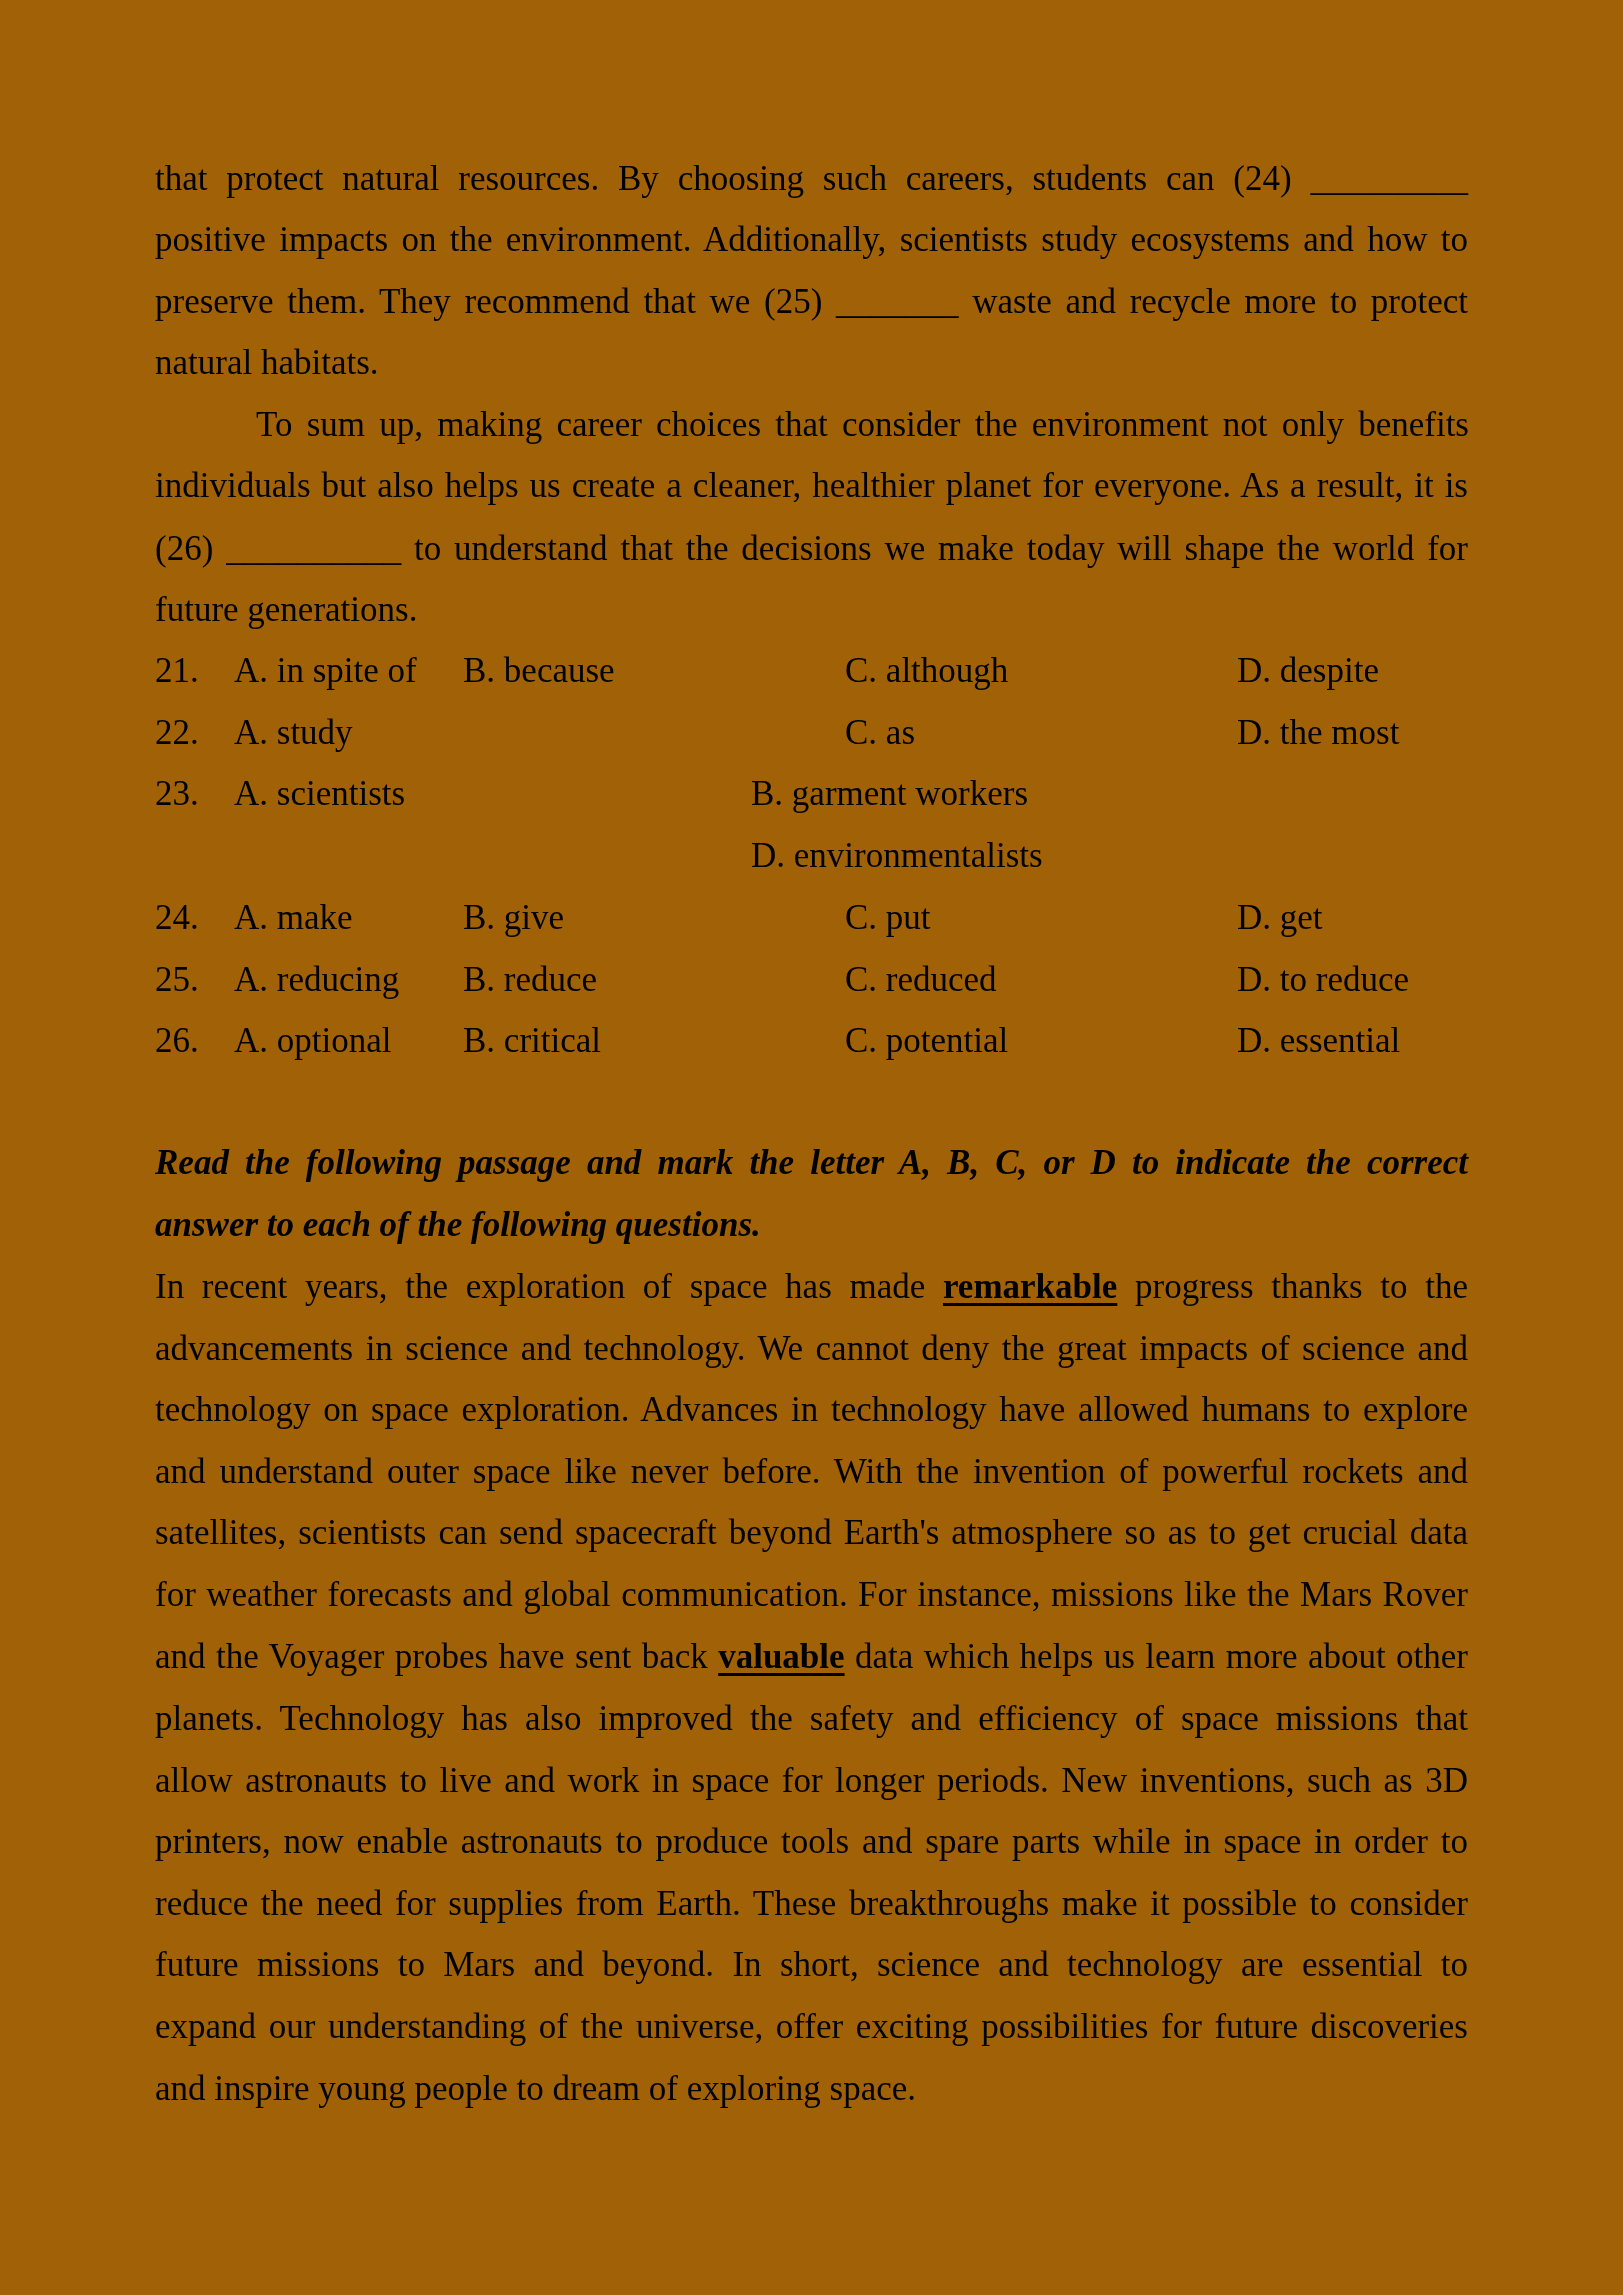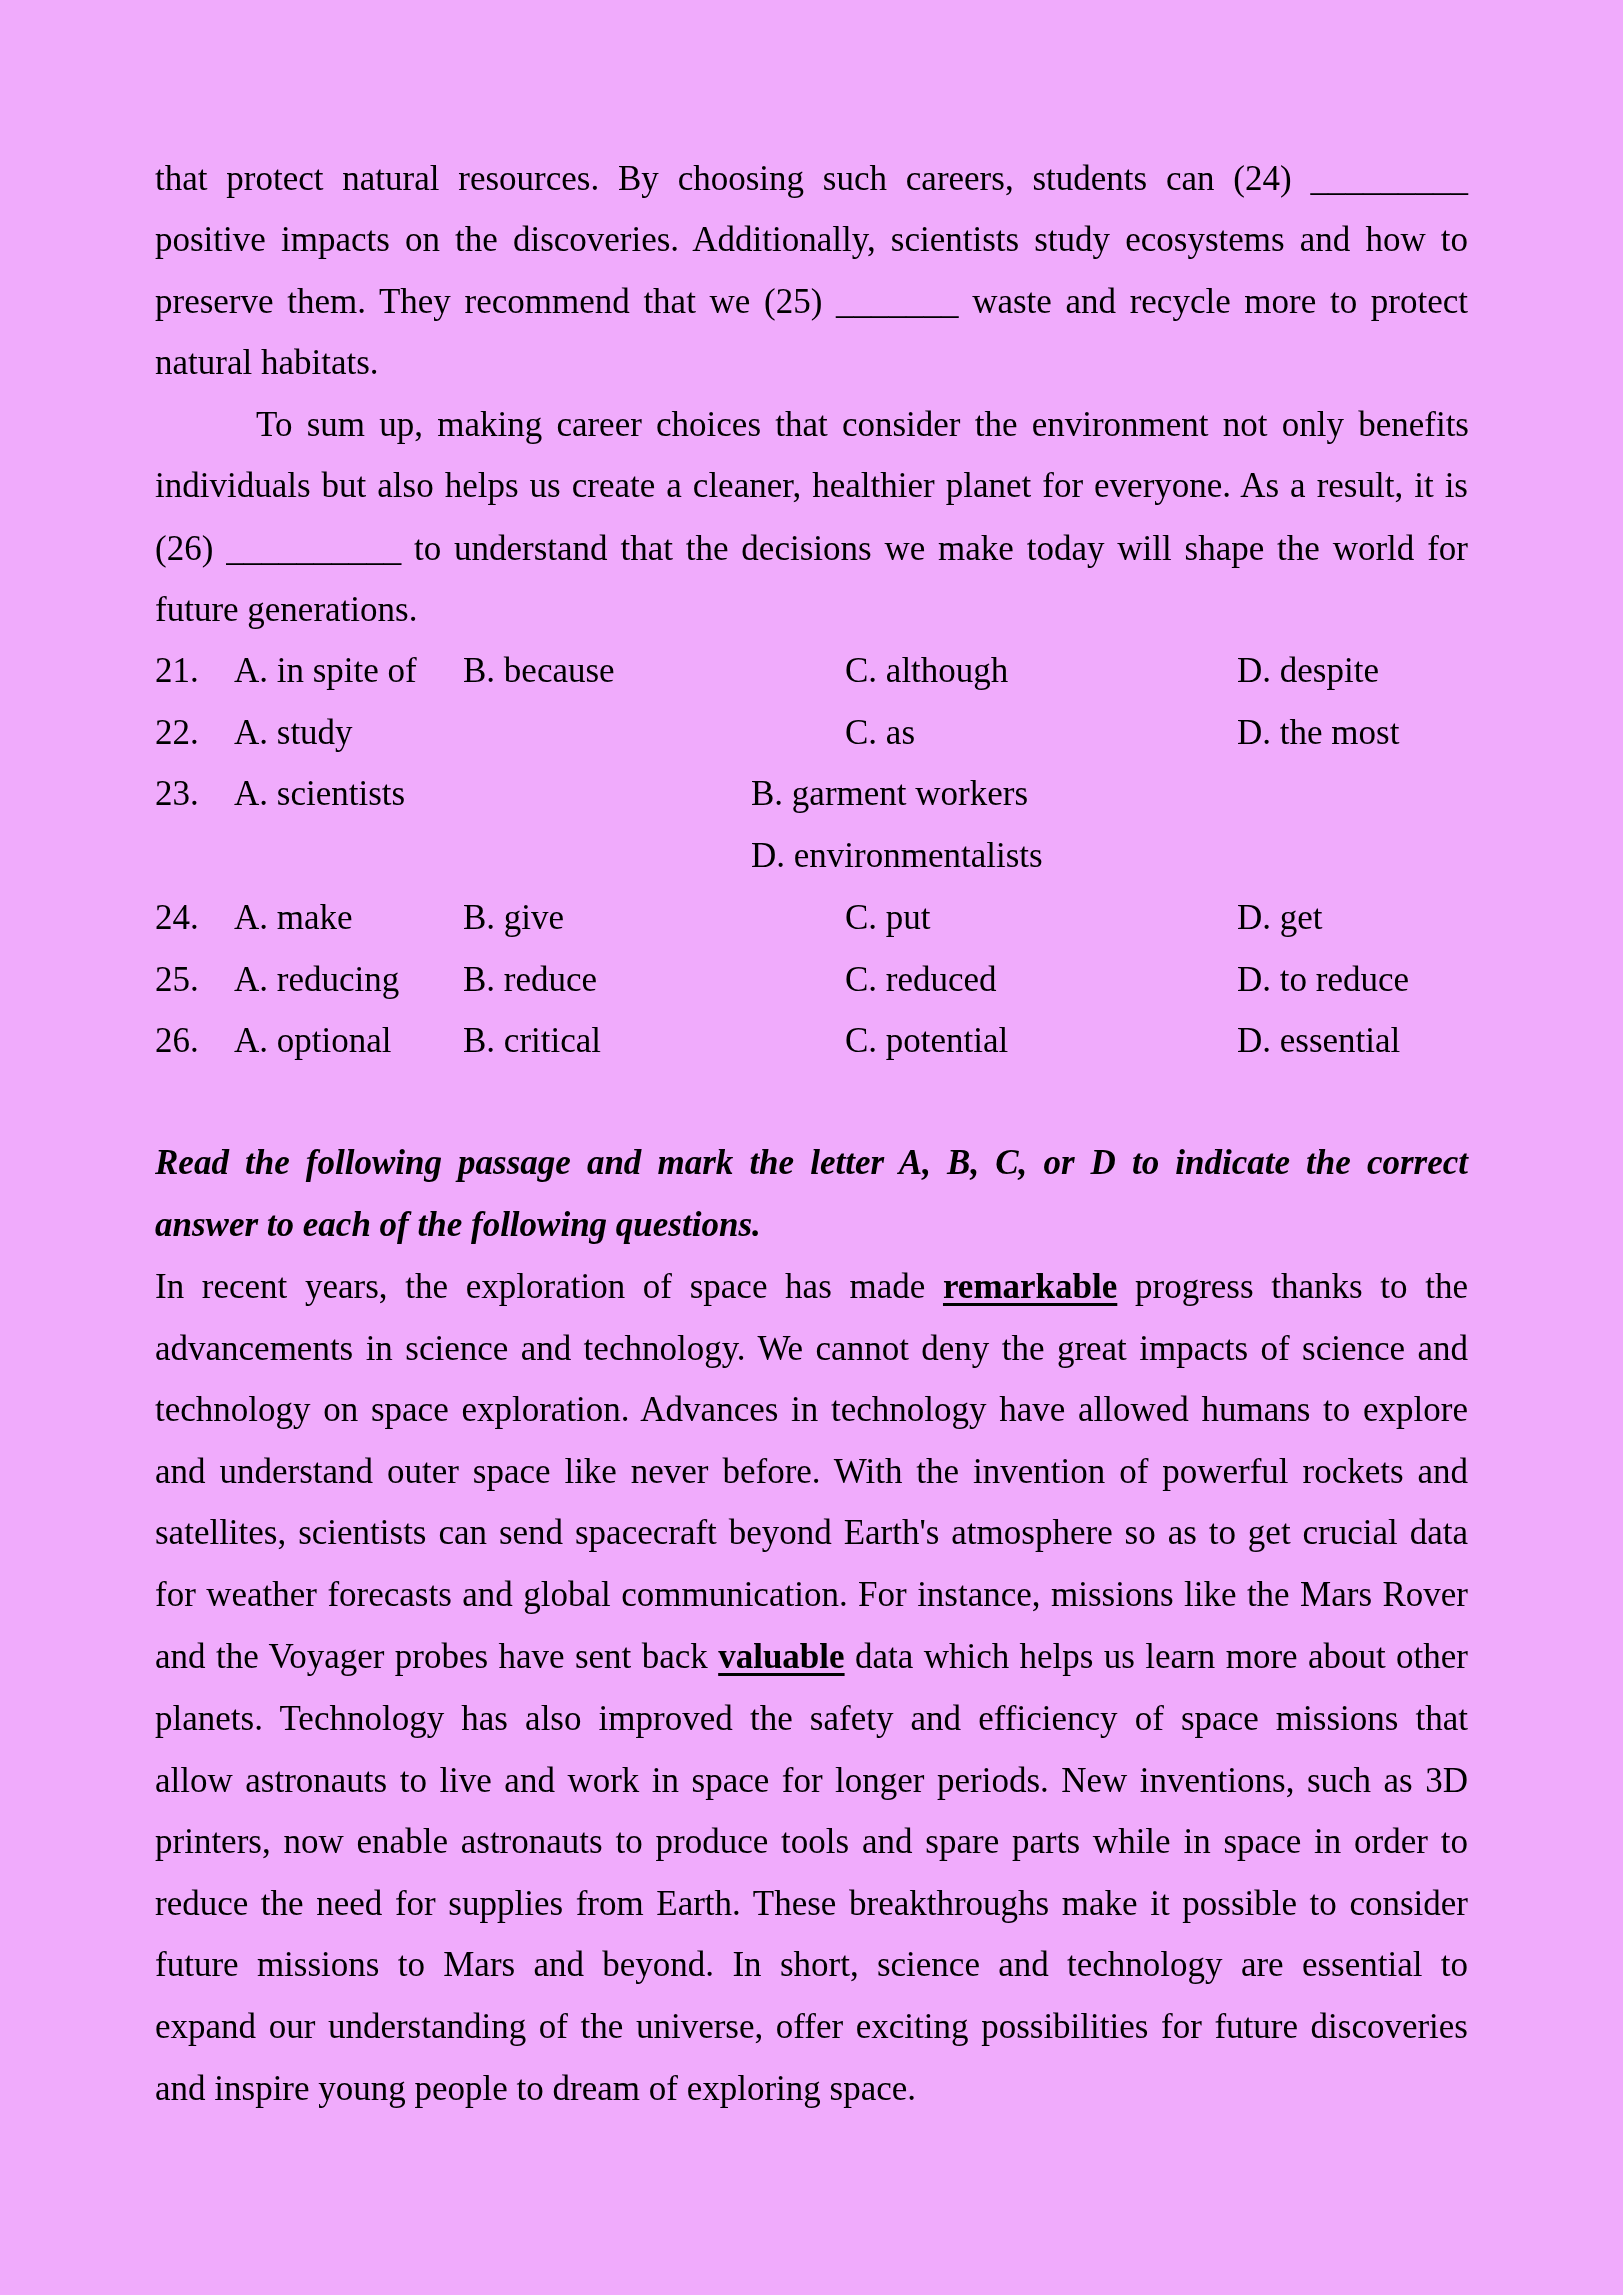--- a/index.html
+++ b/index.html
@@ -1,19 +1,19 @@
 <!DOCTYPE html>
 <html style="font-size:12.6px"><head>
 <meta charset="utf-8">
 <style>
   html, body { margin: 0; padding: 0; background: #ffffff; }
   body { width: 1623px; height: 2295px; position: relative; overflow: hidden; }
   .page {
     position: absolute; left: 0; top: 0; width: 1623px; height: 2295px;
-    background: #f0abfc; color: #000000;
+    background: #a16207; color: #000000;
     font-family: "Liberation Serif", "DejaVu Serif", serif;
     font-size: 35px;
   }
   .line {
     position: absolute; left: 155px; width: 1313px;
     height: 62px; line-height: 62px;
     white-space: nowrap;
     text-align: justify; text-align-last: justify;
   }
   .line.last { text-align: right; text-align-last: left; }
@@ -29,21 +29,21 @@
   .instr { font-weight: bold; font-style: italic; }
   .hl { font-weight: bold; text-decoration: underline; text-decoration-thickness: 3.1px; text-underline-offset: 4.7px; }
 </style>
 </head>
 <body>
 
 <div class="page">
 
   <div>
     <div class="line" style="top:148px">that protect natural resources. By choosing such careers, students can (24) _________</div>
-    <div class="line" style="top:209px">positive impacts on the discoveries. Additionally, scientists study ecosystems and how to</div>
+    <div class="line" style="top:209px">positive impacts on the environment. Additionally, scientists study ecosystems and how to</div>
     <div class="line" style="top:271px">preserve them. They recommend that we (25) _______ waste and recycle more to protect</div>
     <div class="line last" style="top:332px">natural habitats.</div>
   </div>
 
   <div>
     <div class="line indent" style="top:394px">To sum up, making career choices that consider the environment not only benefits</div>
     <div class="line" style="top:455px">individuals but also helps us create a cleaner, healthier planet for everyone. As a result, it is</div>
     <div class="line" style="top:518px">(26) __________ to understand that the decisions we make today will shape the world for</div>
     <div class="line last" style="top:579px">future generations.</div>
   </div>

